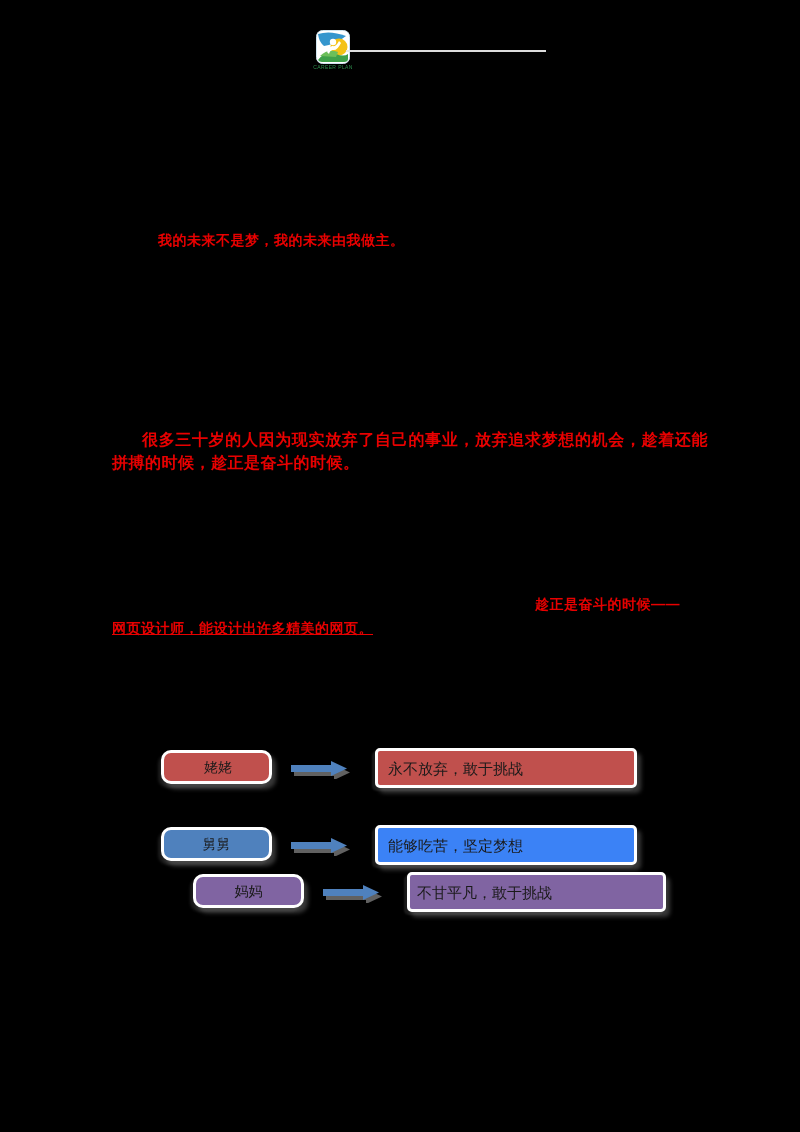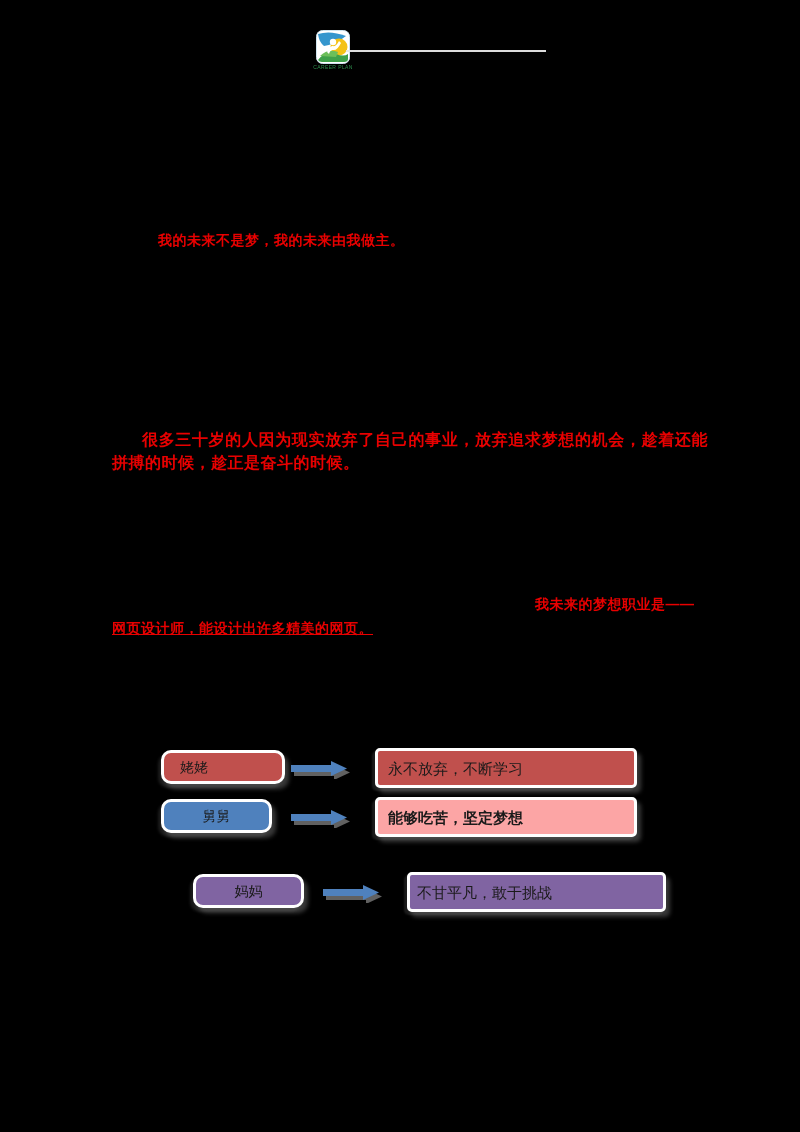--- a/index.html
+++ b/index.html
@@ -16,26 +16,26 @@
   .red{position:absolute;font-weight:bold;color:#e80000;letter-spacing:.5px;}
   .red-line1{left:158px;top:232px;font-size:14px;}
   .red-paragraph{left:112px;top:428px;width:596px;font-size:16px;line-height:23px;
                  text-indent:30px;text-align:justify;}
   .dream-lead{left:535px;top:596px;font-size:14px;}
   .dream-line2{left:112px;top:620px;font-size:14px;text-decoration:underline;}
 
   
   .diagram{position:absolute;left:0;top:744px;width:800px;height:180px;}
   .diag-row{position:absolute;left:0;width:800px;height:44px;}
-  .row-0{top:4px;} .row-1{top:53px;} .row-2{top:128px;margin-left:32px;}
+  .row-0{top:4px;} .row-1{top:81px;} .row-2{top:128px;margin-left:32px;}
   .person-box{position:absolute;left:161px;top:2px;width:105px;height:28px;
               border:3px solid #fff;border-radius:10px;
               box-shadow:4px 5px 4px rgba(125,125,125,.45), -3px 4px 3px rgba(110,110,110,.25);
               color:#1a1a1a;font-size:14px;line-height:28px;text-align:center;}
-  .row-0 .person-box{text-align:left;padding-left:16px;width:102px;}
+  .row-0 .person-box{text-align:center;padding-left:3px;width:102px;}
   .arrow-wrap{position:absolute;left:291px;top:13px;width:60px;height:18px;color:#4f81bd;}
   .arrow-wrap svg{display:block;}
   .quality-box{position:absolute;left:375px;top:0;width:246px;height:34px;
                border:3px solid #fff;border-radius:5px;
                box-shadow:4px 5px 4px rgba(125,125,125,.45), -3px 3px 2px rgba(110,110,110,.25);
                color:#1a1a1a;font-size:15px;line-height:36px;padding-left:10px;
                white-space:nowrap;overflow:hidden;}
 </style>
 </head>
 <body>
@@ -53,21 +53,21 @@
       <path d="M11 22 Q14 15 17 16 Q20 17 23 11 L25 13 Q21 21 17 20 Q14 20 13 24 Z" fill="#ffffff"></path>
     </svg>
     <div class="logo-caption">CAREER PLAN</div>
   </div>
   <div class="header-rule"></div>
 
   <div class="red red-line1" style="color: rgb(232, 0, 0);">我的未来不是梦，我的未来由我做主。</div>
 
   <div class="red red-paragraph" style="color: rgb(232, 0, 0);">很多三十岁的人因为现实放弃了自己的事业，放弃追求梦想的机会，趁着还能拼搏的时候，趁正是奋斗的时候。</div>
 
-  <div class="red dream-lead" style="color: rgb(232, 0, 0);">我未来的梦想职业是——</div>
+  <div class="red dream-lead" style="color: rgb(232, 0, 0);">趁正是奋斗的时候——</div>
 
   <div class="red dream-line2" style="color: rgb(232, 0, 0);">网页设计师，能设计出许多精美的网页。</div>
 
   <div class="diagram">
 
     <div class="diag-row row-0">
       <div class="person-box" style="background-color: rgb(192, 80, 77);">
         <span>姥姥</span>
       </div>
       <div class="arrow-wrap" style="color: rgb(79, 129, 189);">
@@ -76,41 +76,41 @@
             <rect x="0" y="5" width="40" height="7"></rect>
               <polygon points="40,1 56,8.5 40,16"></polygon>
           </g>
           <g fill="currentColor">
             <rect x="0" y="4" width="40" height="7"></rect>
               <polygon points="40,0 56,7.5 40,15"></polygon>
           </g>
         </svg>
       </div>
       <div class="quality-box" style="background-color: rgb(192, 80, 77);">
-        <span>永不放弃，不断学习</span>
+        <span>永不放弃，敢于挑战</span>
       </div>
     </div>
 
     <div class="diag-row row-1">
       <div class="person-box" style="background-color: rgb(79, 129, 189);">
         <span>舅舅</span>
       </div>
       <div class="arrow-wrap" style="color: rgb(79, 129, 189);">
         <svg width="60" height="18" viewBox="0 0 60 18">
           <g fill="#8a8a8a" transform="translate(3,3)" opacity="0.7">
             <rect x="0" y="5" width="40" height="7"></rect>
               <polygon points="40,1 56,8.5 40,16"></polygon>
           </g>
           <g fill="currentColor">
             <rect x="0" y="4" width="40" height="7"></rect>
               <polygon points="40,0 56,7.5 40,15"></polygon>
           </g>
         </svg>
       </div>
-      <div class="quality-box" style="background-color: #fca5a5; font-weight: bold;">
+      <div class="quality-box" style="background-color: #3b82f6;">
         <span>能够吃苦，坚定梦想</span>
       </div>
     </div>
 
     <div class="diag-row row-2">
       <div class="person-box" style="background-color: rgb(128, 100, 162);">
         <span>妈妈</span>
       </div>
       <div class="arrow-wrap" style="color: rgb(79, 129, 189);">
         <svg width="60" height="18" viewBox="0 0 60 18">

